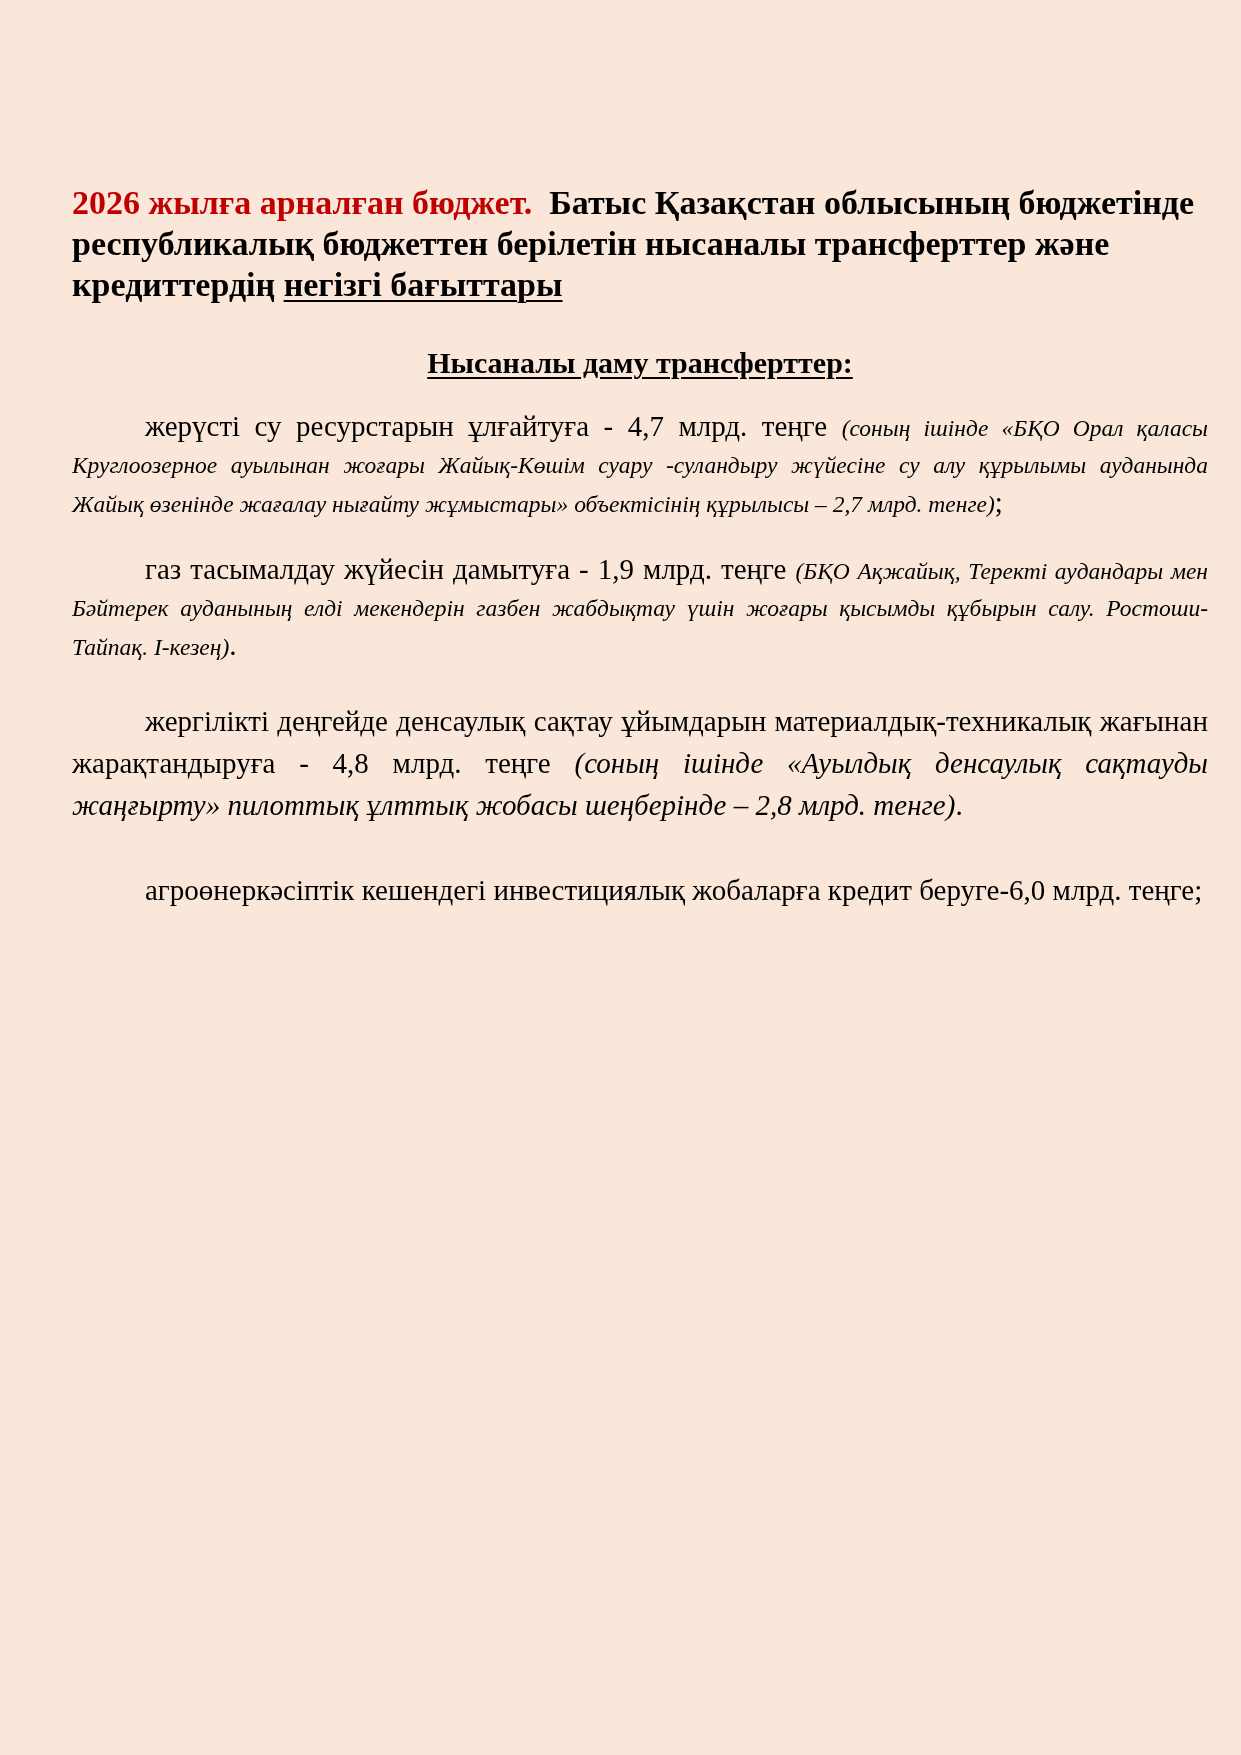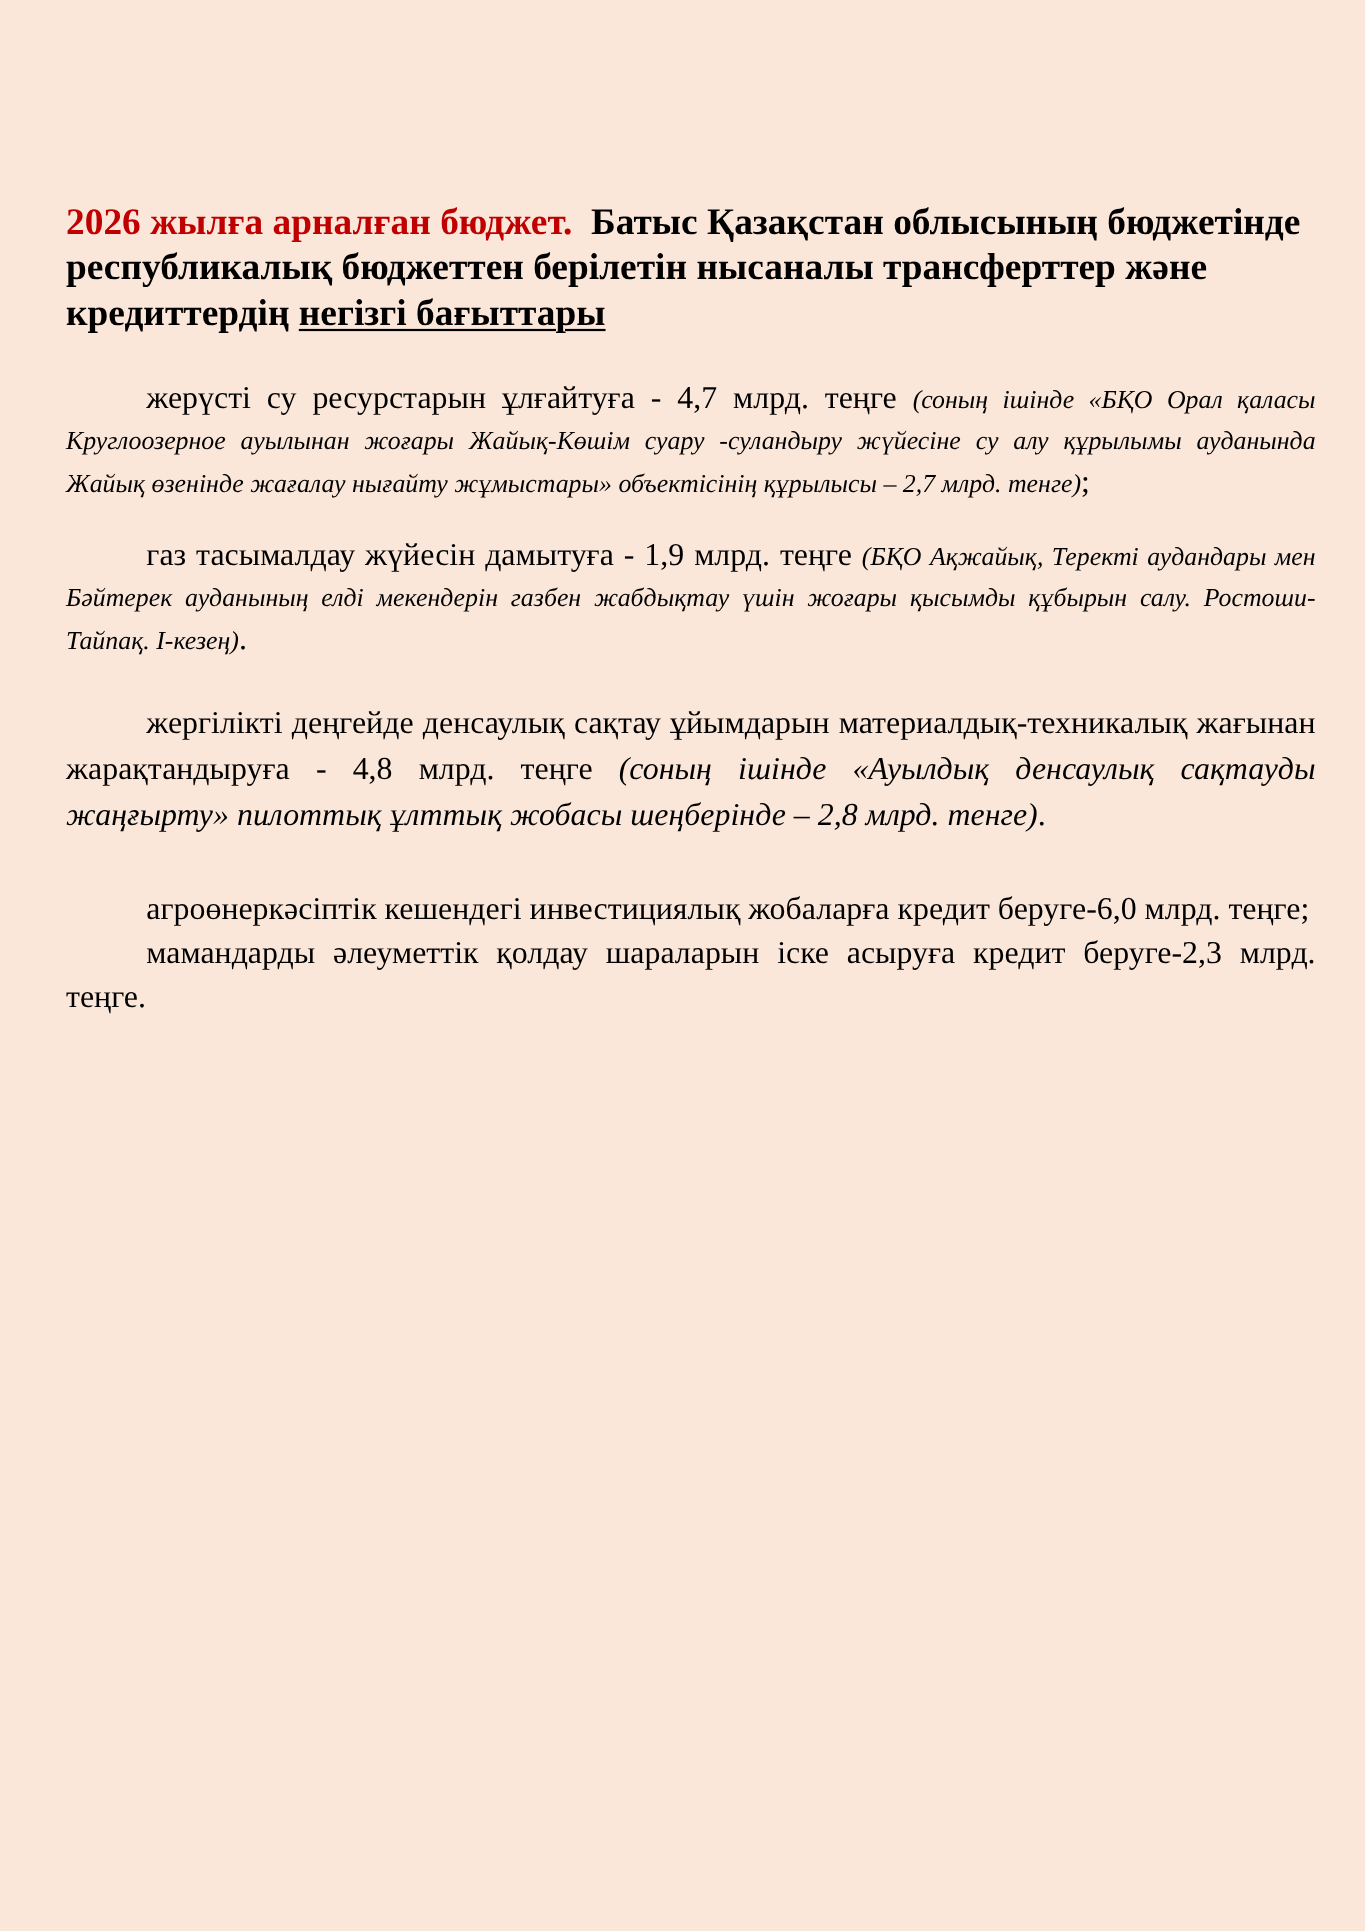--- a/index.html
+++ b/index.html
@@ -10,21 +10,21 @@
     width: 1241px;
     height: 1755px;
     background: #fbe7da;
     font-family: "Liberation Serif", "DejaVu Serif", serif;
     color: #000;
     position: relative;
     overflow: hidden;
   }
   .page {
     position: absolute;
-    left: 60px;
+    left: 72px;
     top: 182px;
     width: 1136px;
   }
   .title {
     font-weight: bold;
     font-size: 34px;
     line-height: 41px;
     margin: 0;
   }
   .red { color: #c00000; }
@@ -75,33 +75,33 @@
 <div class="page">
 
   <h1 class="title">
     <span class="red">2026 жылға арналған бюджет.</span>&nbsp;
     <span>Батыс Қазақстан облысының бюджетінде республикалық бюджеттен берілетін нысаналы трансферттер және кредиттердің</span>
     <span class="u">негізгі бағыттары</span>
   </h1>
 
 
   <div class="sec1 items1">
+    <h2 class="section-heading"><span>Нысаналы даму трансферттер:</span></h2>
 
     <p class="item"><span class="main">жерүсті су ресурстарын ұлғайтуға - 4,7 млрд. теңге </span><span class="note">(соның ішінде «БҚО Орал қаласы Круглоозерное ауылынан жоғары Жайық-Көшім суару -суландыру жүйесіне су алу құрылымы ауданында Жайық өзенінде жағалау нығайту жұмыстары» объектісінің құрылысы – 2,7 млрд. тенге)</span><span class="main">;</span></p>
 
 
     <p class="item"><span class="main">газ тасымалдау жүйесін дамытуға - 1,9 млрд. теңге </span><span class="note">(БҚО Ақжайық, Теректі аудандары мен Бәйтерек ауданының елді мекендерін газбен жабдықтау үшін жоғары қысымды құбырын салу. Ростоши-Тайпақ. І-кезең)</span><span class="main">.</span></p>
   </div>
 
   <div class="sec2">
 
     <p class="item large"><span class="main">жергілікті деңгейде денсаулық сақтау ұйымдарын материалдық-техникалық жағынан жарақтандыруға - 4,8 млрд. теңге </span><span class="note">(соның ішінде «Ауылдық денсаулық сақтауды жаңғырту» пилоттық ұлттық жобасы шеңберінде – 2,8 млрд. тенге)</span><span class="main">.</span></p>
   </div>
 
   <div class="sec3">
 
 
     <p class="item credits"><span class="main">агроөнеркәсіптік кешендегі инвестициялық жобаларға кредит беруге-6,0 млрд. теңге;</span></p>
 
-    <p class="item credits"><span class="main">мамандарды әлеуметтік қолдау шараларын іске асыруға кредит беруге-2,3 млрд. теңге.</span></p>
   </div>
 
 </div>
 
 </body></html>

